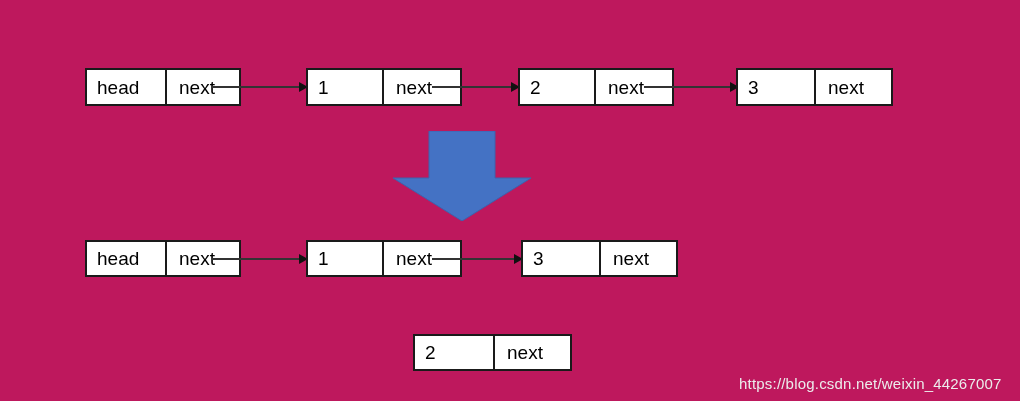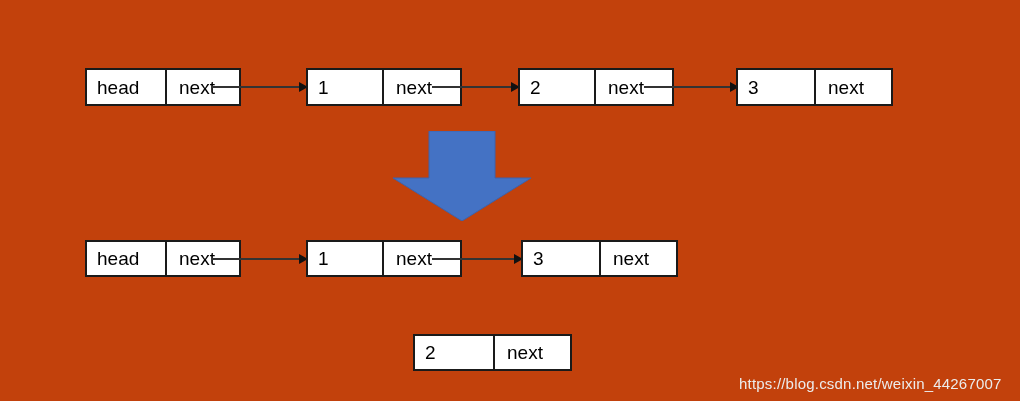--- a/index.html
+++ b/index.html
@@ -10,21 +10,21 @@
     width: 1020px;
     height: 401px;
     background: #ffffff;
     font-family: "Liberation Sans", sans-serif;
     overflow: hidden;
   }
   #canvas {
     position: relative;
     width: 1020px;
     height: 401px;
-    background: #c2410c;
+    background: #be185d;
   }
 
   
   .node {
     position: absolute;
     box-sizing: border-box;
     display: flex;
     align-items: stretch;
     border: 2px solid #1a1a1a;
     background: #ffffff;

